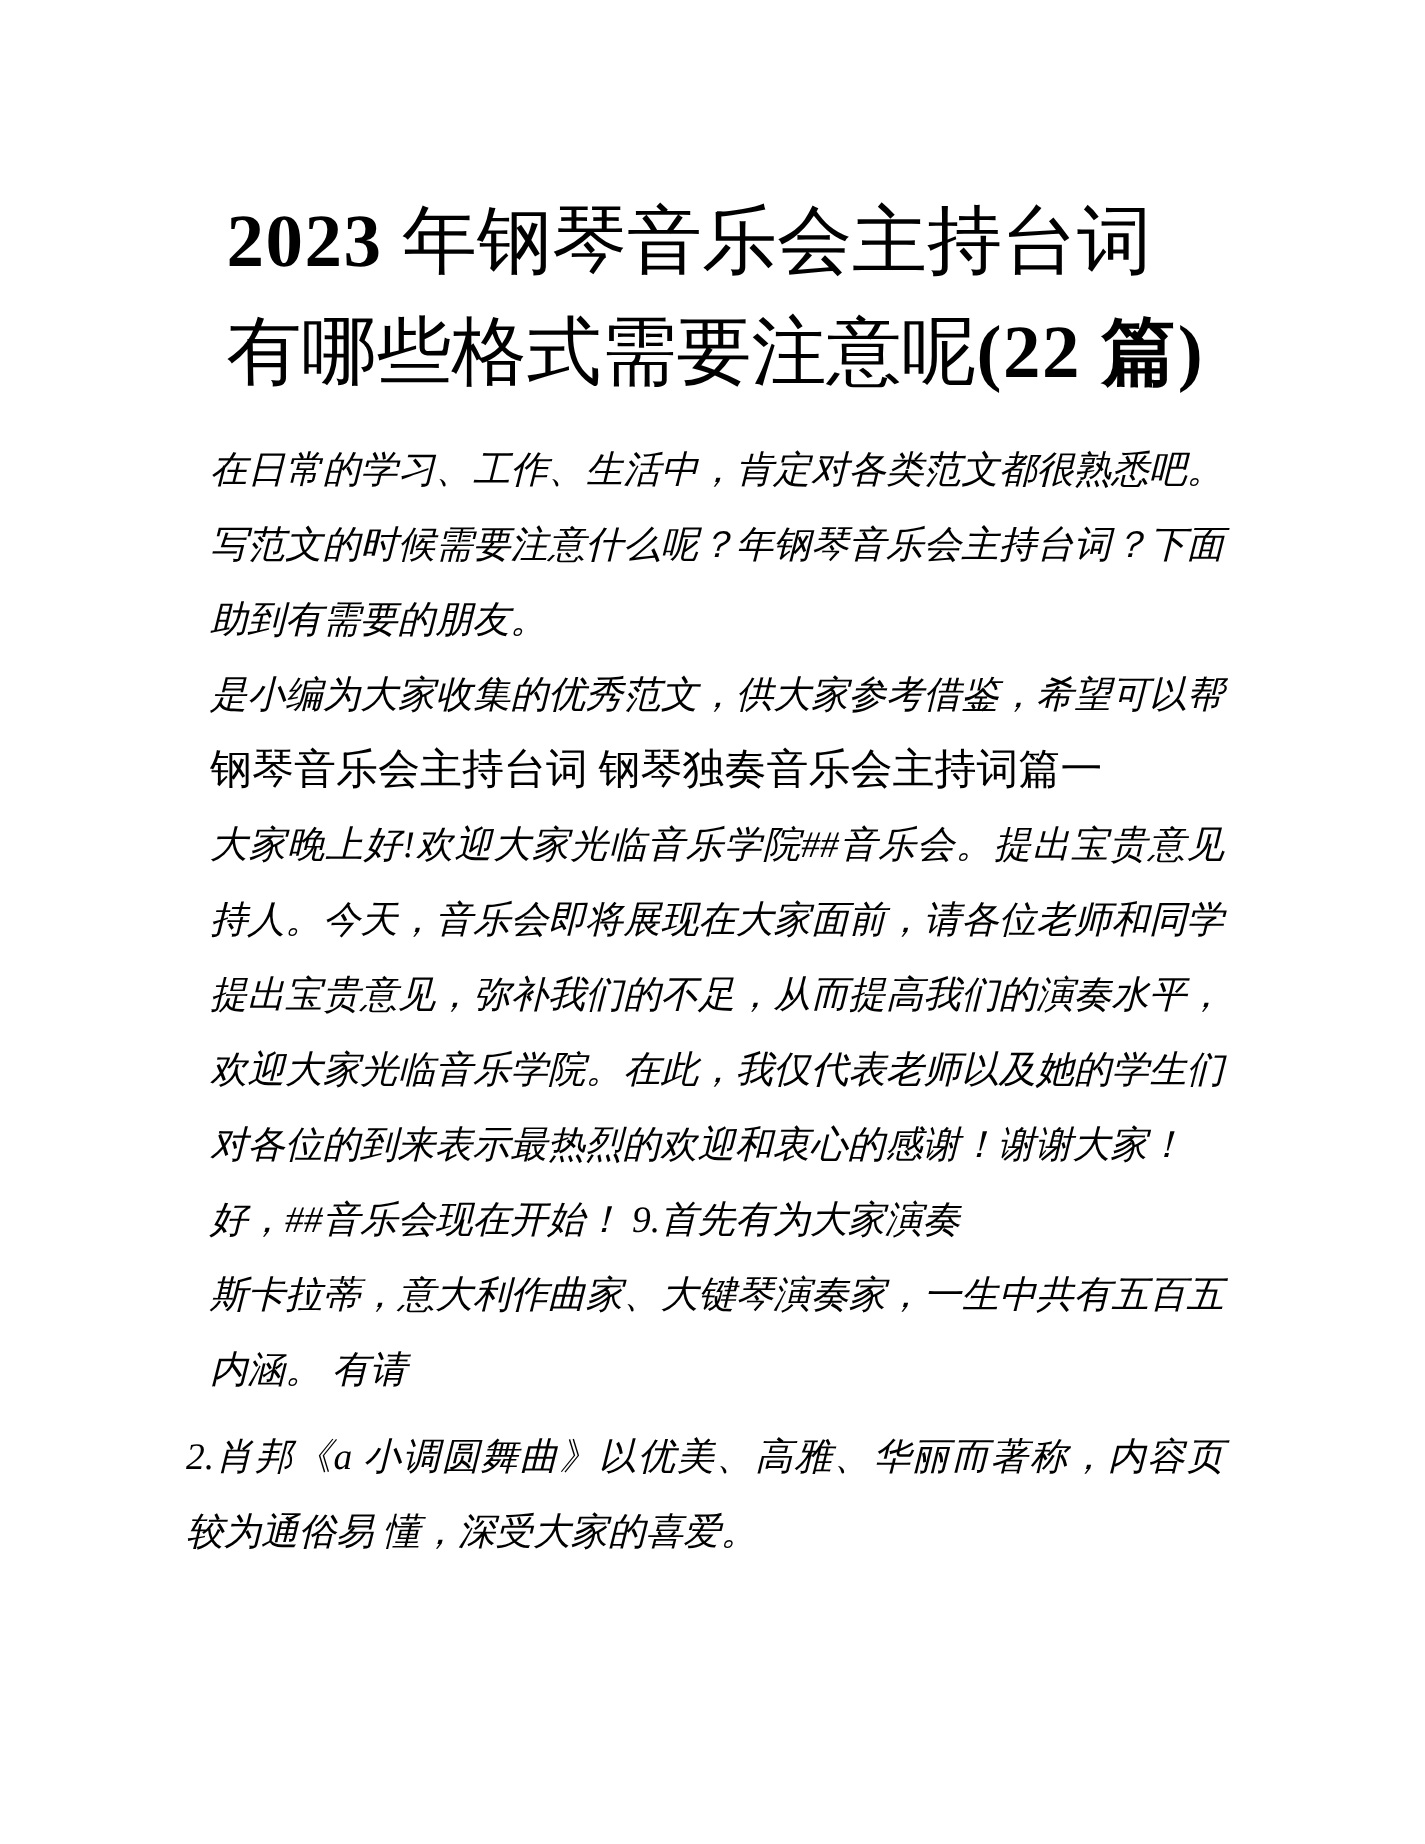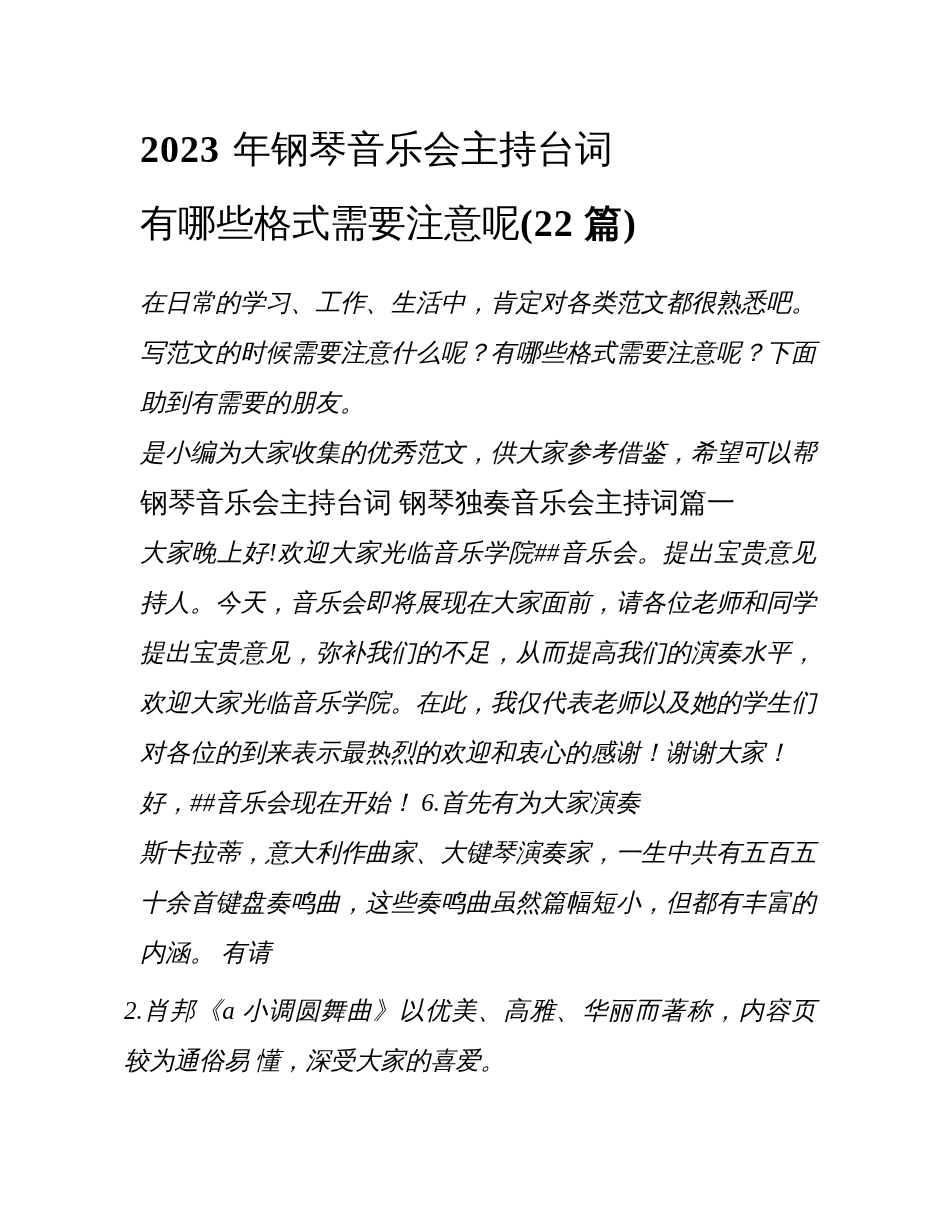--- a/index.html
+++ b/index.html
@@ -15,22 +15,22 @@
     font-family: "Liberation Serif", "DejaVu Serif", serif;
   }
   .doc {
     box-sizing: border-box;
     width: 950px;
     height: 1229px;
     padding: 112px 130px 0 140px;
   }
   
   .title {
-    margin: 0;
-    font-size: 38px;
+    margin: 11px;
+    font-size: 50px;
     line-height: 74px;
     font-weight: normal;
     white-space: nowrap;
   }
   .t-line { height: 74px; }
   .t-num {
     font-weight: bold;
     letter-spacing: 1px;
   }
   .t-gap { margin-left: 13px; }
@@ -68,39 +68,38 @@
 
   <h1 class="title">
     <div class="t-line"><span class="t-num">2023</span><span class="t-gap">年钢琴音乐会主持台词</span></div>
     <div class="t-line"><span>有哪些格式需要注意呢</span><span class="t-num">(22 篇)</span></div>
   </h1>
 
   <div class="body-text">
 
     <div class="para">
       <div class="line fill">在日常的学习、工作、生活中，肯定对各类范文都很熟悉吧。</div>
-      <div class="line fill">写范文的时候需要注意什么呢？有哪些格式需要注意呢？下面</div>
+      <div class="line fill">写范文的时候需要注意什么呢？年钢琴音乐会主持台词？下面</div>
       <div class="line">助到有需要的朋友。</div>
       <div class="line fill">是小编为大家收集的优秀范文，供大家参考借鉴，希望可以帮</div>
     </div>
 
     <div class="heading-line">钢琴音乐会主持台词 钢琴独奏音乐会主持词篇一</div>
 
     <div class="para">
       <div class="line fill">大家晚上好!欢迎大家光临音乐学院##音乐会。提出宝贵意见</div>
       <div class="line fill">持人。今天，音乐会即将展现在大家面前，请各位老师和同学</div>
       <div class="line fill">提出宝贵意见，弥补我们的不足，从而提高我们的演奏水平，</div>
       <div class="line fill">欢迎大家光临音乐学院。在此，我仅代表老师以及她的学生们</div>
       <div class="line">对各位的到来表示最热烈的欢迎和衷心的感谢！谢谢大家！</div>
-      <div class="line">好，##音乐会现在开始！ 6.首先有为大家演奏</div>
+      <div class="line">好，##音乐会现在开始！ 9.首先有为大家演奏</div>
     </div>
 
     <div class="para">
       <div class="line fill">斯卡拉蒂，意大利作曲家、大键琴演奏家，一生中共有五百五</div>
-      <div class="line fill">十余首键盘奏鸣曲，这些奏鸣曲虽然篇幅短小，但都有丰富的</div>
       <div class="line">内涵。 有请</div>
     </div>
 
     <div class="para para-chopin">
       <div class="line fill">2.肖邦《a 小调圆舞曲》以优美、高雅、华丽而著称，内容页</div>
       <div class="line">较为通俗易 懂，深受大家的喜爱。</div>
     </div>
 
   </div>
 </div>

